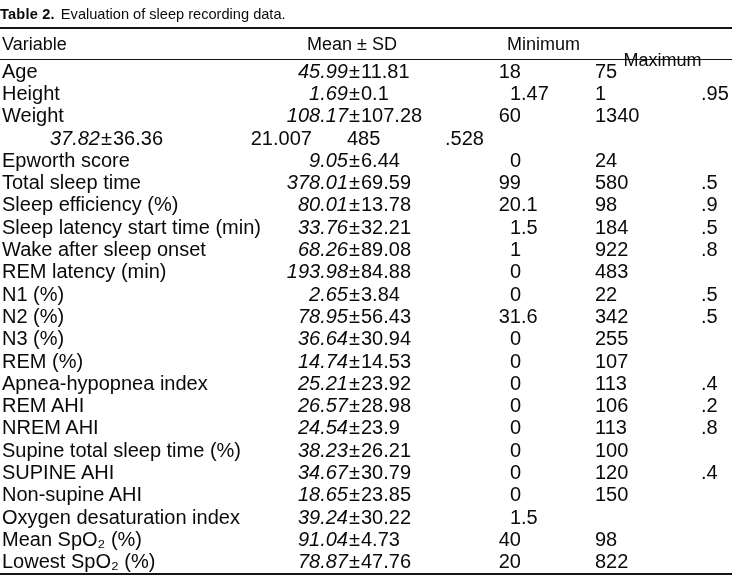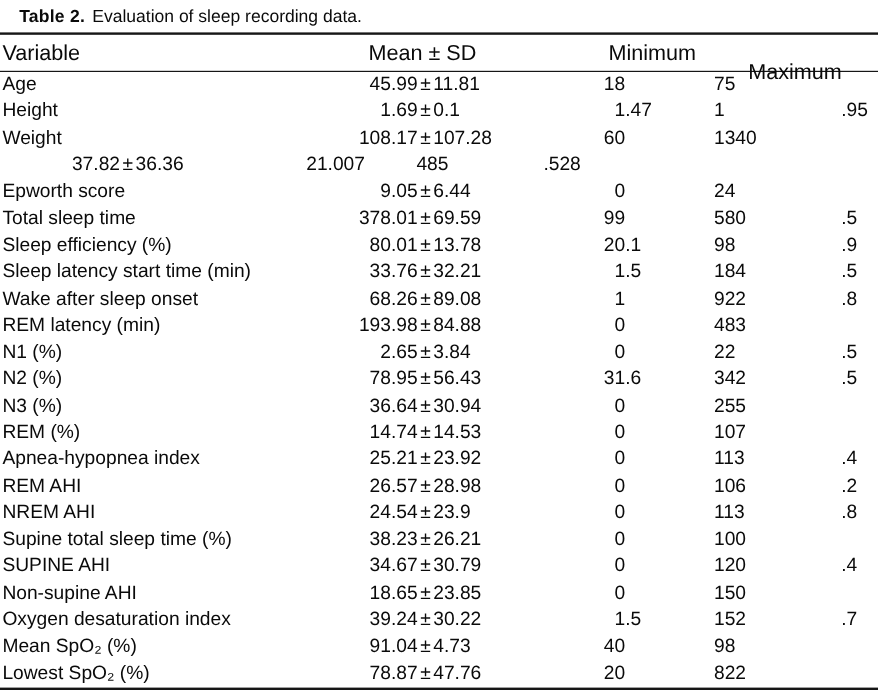--- a/index.html
+++ b/index.html
@@ -11,46 +11,46 @@
     font-family: "Liberation Sans", sans-serif;
     box-sizing: border-box;
     padding-top: 3px;
     overflow: hidden;
     position: relative;
   }
   .caption {
     font-size: 14.6px;
     line-height: 22px;
     height: 24px;
-    padding-left: 16px;
+    padding-left: 0;
     white-space: nowrap;
   }
   .caption .cap-label { font-weight: bold; margin-right: 6px; letter-spacing: 0.2px; }
   .rule { width: 732px; background: #161616; }
   .rule-top { height: 2px; }
   .rule-mid-wrap { border-bottom: 1.5px solid #161616; }
   .rule-bottom { height: 2.5px; }
   .hrow {
     display: flex;
     height: 30px;
     align-items: center;
     font-size: 18px;
     white-space: nowrap;
   }
   .row {
     display: flex;
     height: 22.3px;
     align-items: center;
-    font-size: 16px;
+    font-size: 20px;
     white-space: nowrap;
   }
   
   .c-var  { width: 248px; padding-left: 2px; box-sizing: border-box; }
   .c-mean { width: 212px; display: flex; }
-  .c-mean .mean { width: 100px; text-align: right; display: inline-block; }
+  .c-mean .mean { width: 100px; text-align: right; display: inline-block; font-style: italic; }
   .c-mean .pm   { width: 13px; text-align: center; display: inline-block; }
   .c-mean .sd   { text-align: left; display: inline-block; }
   .c-min  { width: 135px; display: flex; }
   .c-min .int { width: 61px; text-align: right; display: inline-block; }
   .c-max  { width: 137px; display: flex; }
   .c-max .int { width: 106px; display: inline-block; }
   .frac { text-align: right; display: inline-block; }
   
   .hrow .c-mean { display: block; padding-left: 59px; box-sizing: border-box; }
   .hrow .c-min  { display: block; padding-left: 47px; box-sizing: border-box; }
@@ -400,24 +400,20 @@
         <div class="c-var">Oxygen desaturation index</div>
         <div class="c-mean">
           <span class="mean">39.24</span>
           <span class="pm">±</span>
           <span class="sd">30.22</span>
         </div>
         <div class="c-min">
           <span class="int">1</span>
           <span class="frac">.5</span>
         </div>
-        <div class="c-max">
-          <span class="int">152</span>
-          <span class="frac">.7</span>
-        </div>
       </div>
       <div class="row">
         <div class="c-var">Mean SpO₂ (%)</div>
         <div class="c-mean">
           <span class="mean">91.04</span>
           <span class="pm">±</span>
           <span class="sd">4.73</span>
         </div>
         <div class="c-min">
           <span class="int">40</span>

